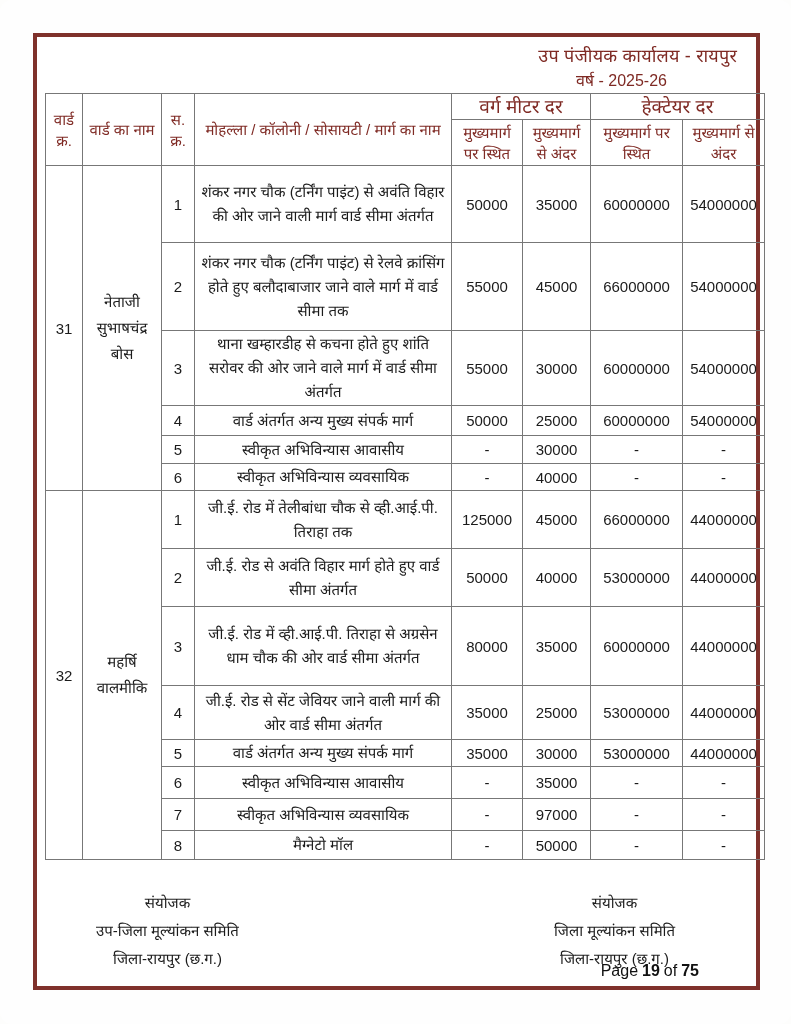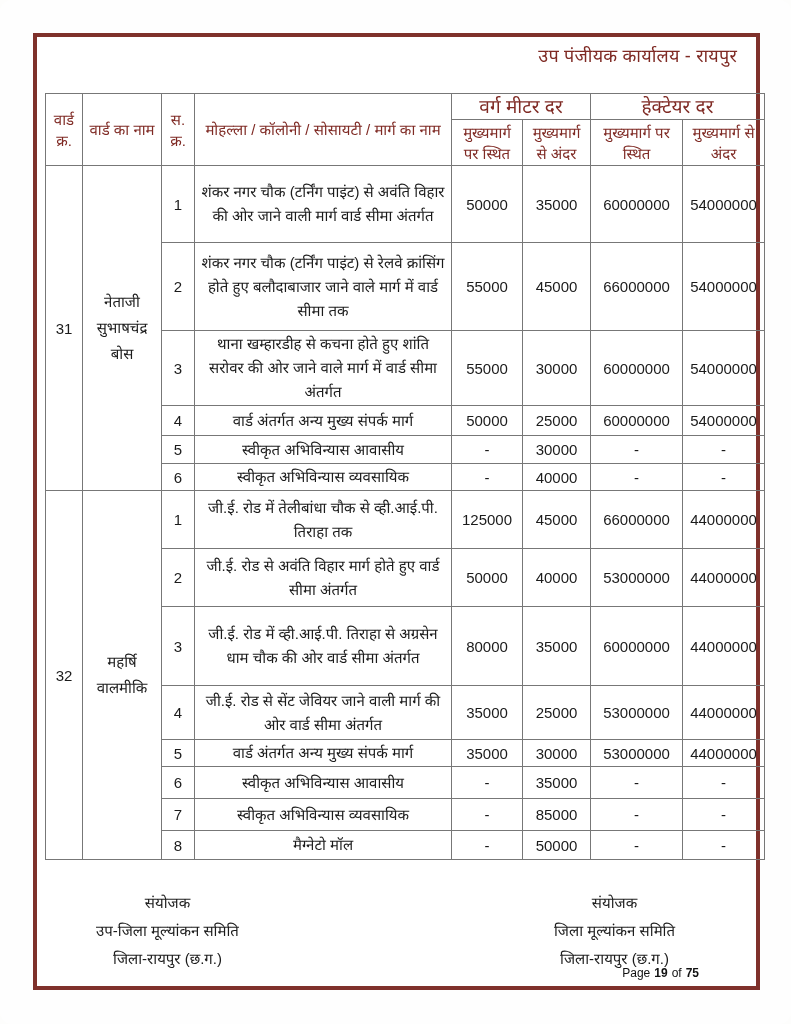--- a/index.html
+++ b/index.html
@@ -37,33 +37,34 @@
   .rates thead th { color:#7f2a24; font-weight:normal; line-height:21px; }
   .rates .group-h { font-size:19px; }
   .rates td.road { line-height:24px; }
   .rates td.wname { line-height:26px; }
   .rates td.num, .rates td.sno, .rates td.wno { font-size:15px; }
   
   .footer { position:absolute; left:0; top:815px; right:0; bottom:0; font-size:15px; }
   .sig { position:absolute; top:37px; width:205px; text-align:center; line-height:28px; }
   .sig-left  { left:28px; }
   .sig-right { left:475px; }
-  .page-num { position:absolute; right:57px; bottom:6px; font-size:12px; color:#111; }
+  .page-num { position:absolute; right:57px; bottom:6px; font-size:16px; color:#111; }
   .page-num span { margin-right:4px; }
   .page-num span:last-child { margin-right:0; }
   .pn-bold { font-weight:bold; }
 </style>
 </head>
 <body>
 
 <div class="sheet">
   <div class="frame">
 
     <div class="title-area">
       <div class="title-line1">उप पंजीयक कार्यालय - रायपुर</div>
+      <div class="title-line2">वर्ष - 2025-26</div>
     </div>
 
     <table class="rates">
       <colgroup>
         <col style="width:37px">
           <col style="width:79px">
           <col style="width:33px">
           <col style="width:257px">
         <col style="width:71px">
           <col style="width:68px">
@@ -186,21 +187,21 @@
           <td class="road">स्वीकृत अभिविन्यास आवासीय</td>
           <td class="num">-</td>
           <td class="num">35000</td>
           <td class="num">-</td>
           <td class="num">-</td>
         </tr>
         <tr style="height:32px">
           <td class="sno">7</td>
           <td class="road">स्वीकृत अभिविन्यास व्यवसायिक</td>
           <td class="num">-</td>
-          <td class="num">85000</td>
+          <td class="num">97000</td>
           <td class="num">-</td>
           <td class="num">-</td>
         </tr>
         <tr style="height:29px">
           <td class="sno">8</td>
           <td class="road">मैग्नेटो मॉल</td>
           <td class="num">-</td>
           <td class="num">50000</td>
           <td class="num">-</td>
           <td class="num">-</td>

